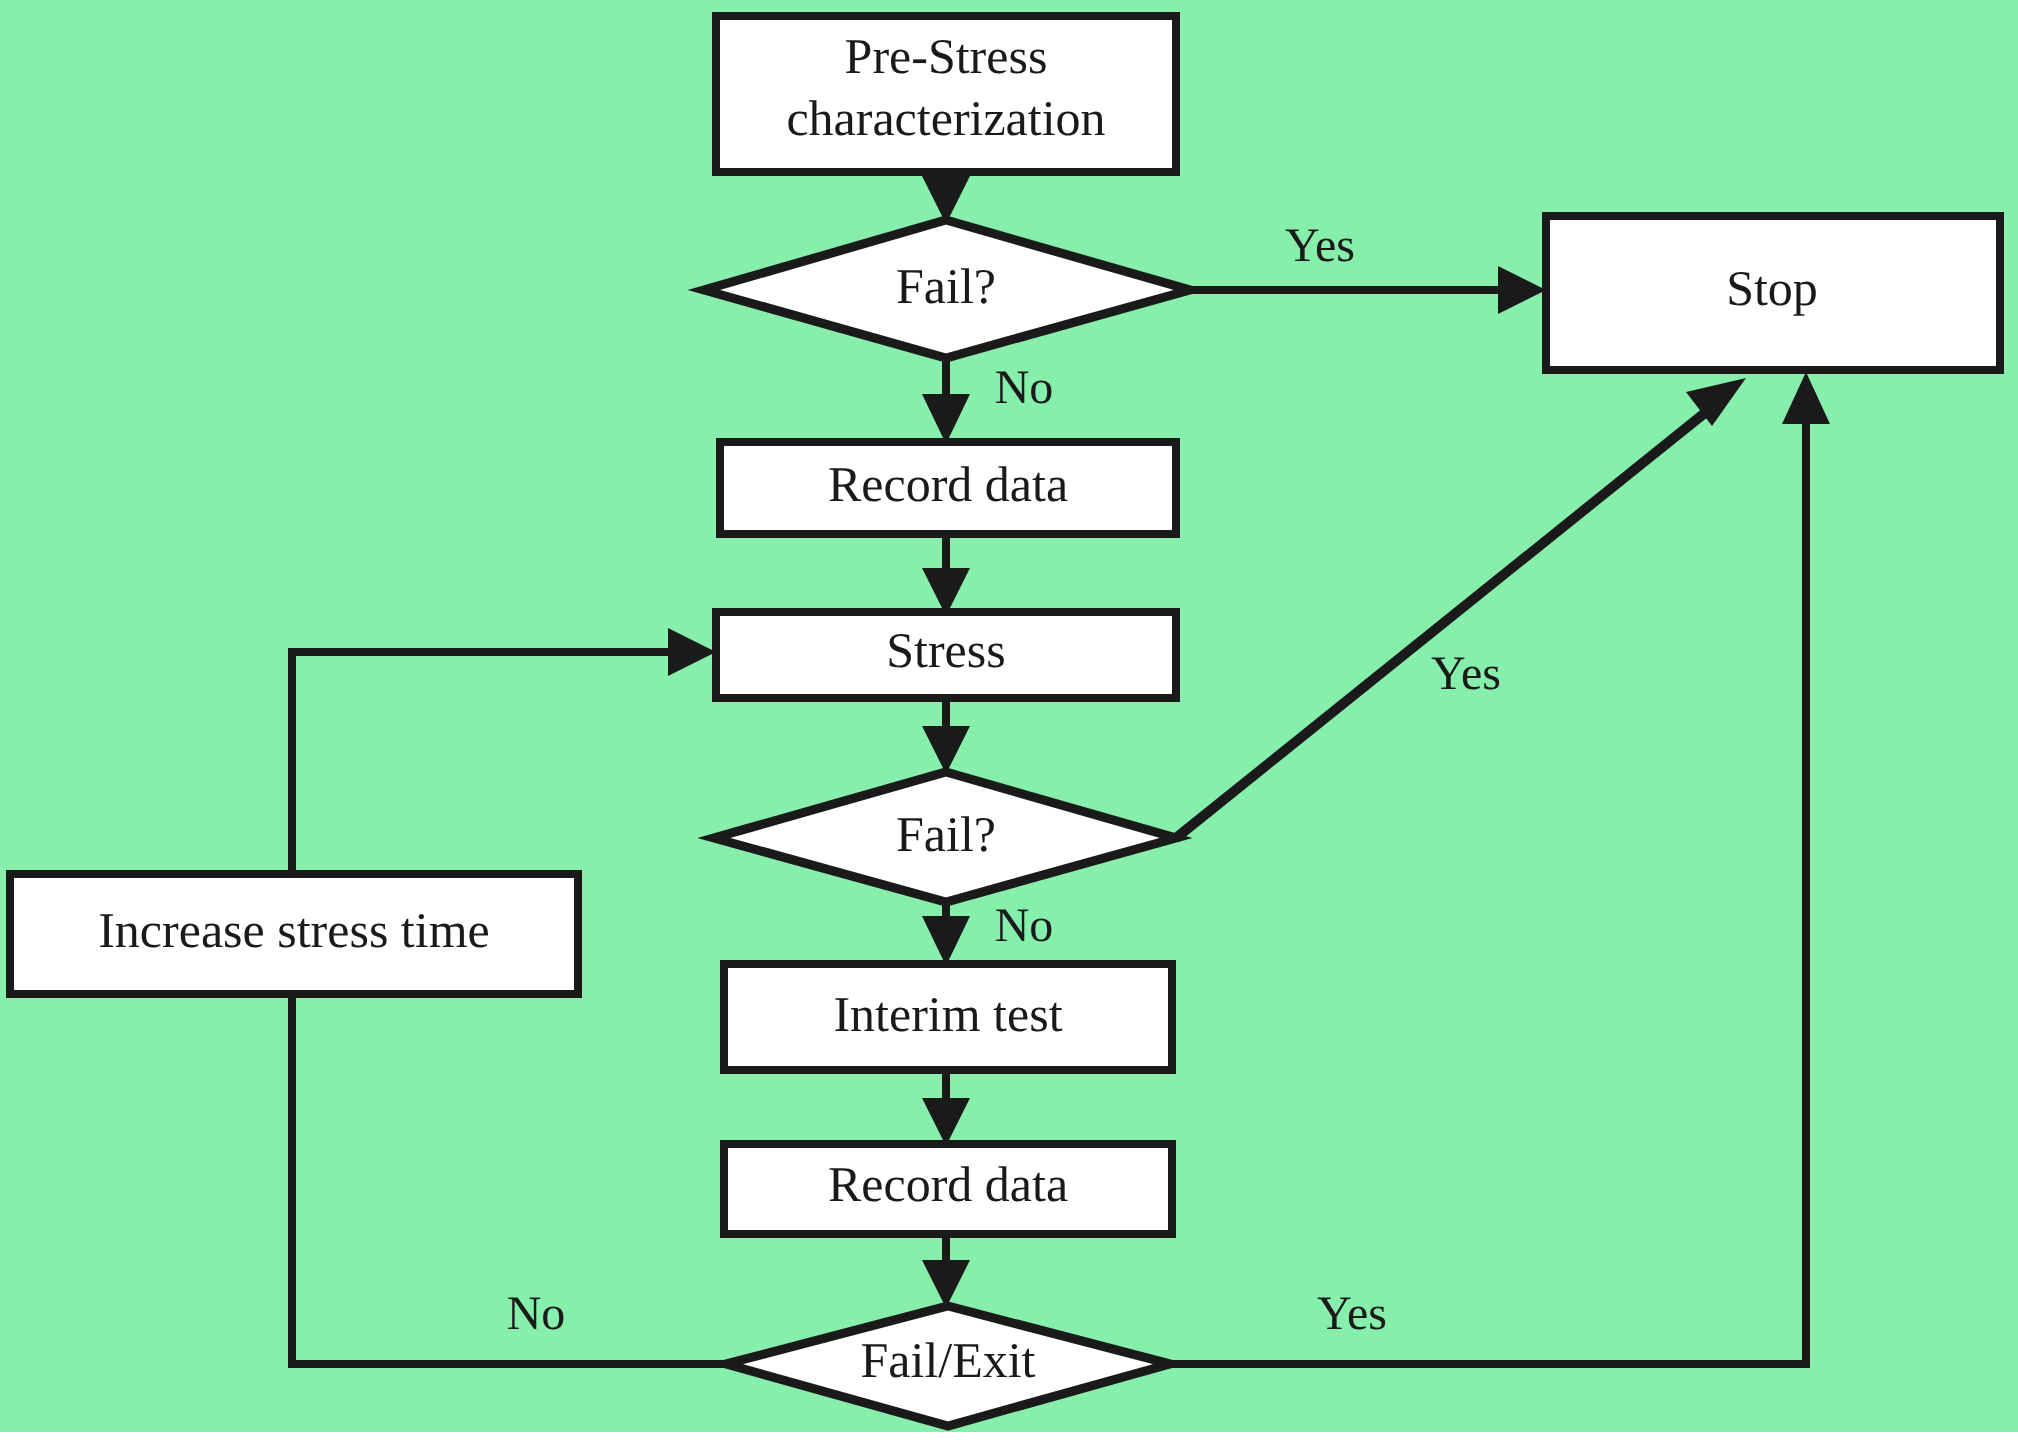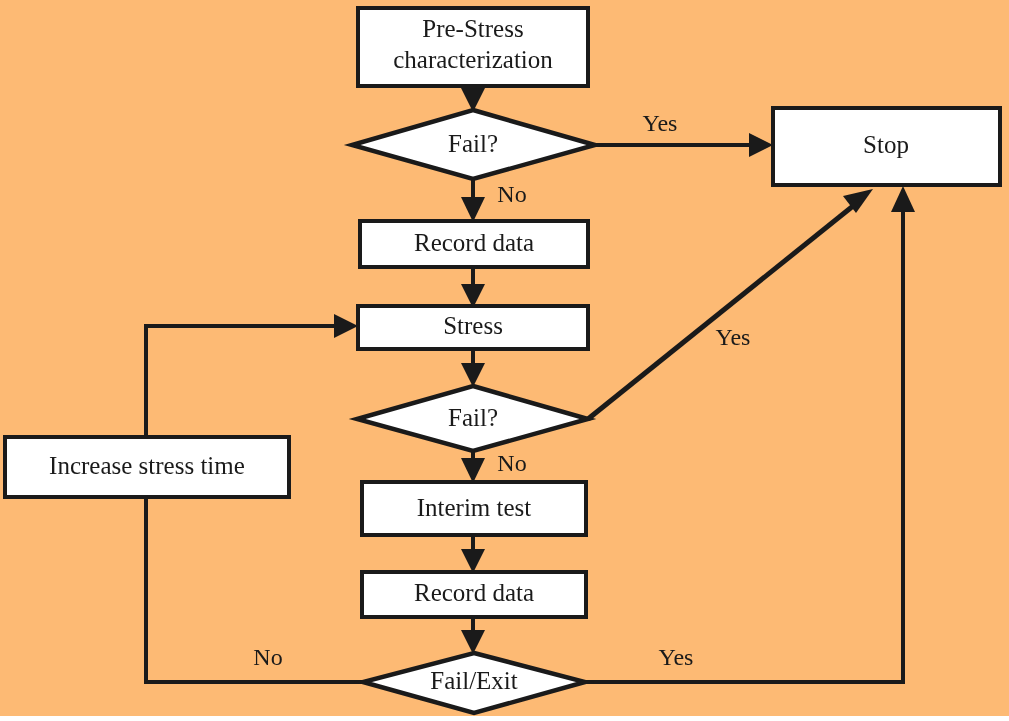--- a/index.html
+++ b/index.html
@@ -10,21 +10,21 @@
   body {
     width: 1009px;
     height: 721px;
     font-family: "Liberation Serif", "DejaVu Serif", serif;
     overflow: hidden;
   }
   #flowchart-root {
     position: relative;
     width: 1009px;
     height: 716px;
-    background: #fdba74;
+    background: #86efac;
   }
   svg.diagram {
     display: block;
     width: 1009px;
     height: 721px;
   }
   .node-shape {
     fill: #ffffff;
     stroke: #1a1a1a;
     stroke-width: 4;

